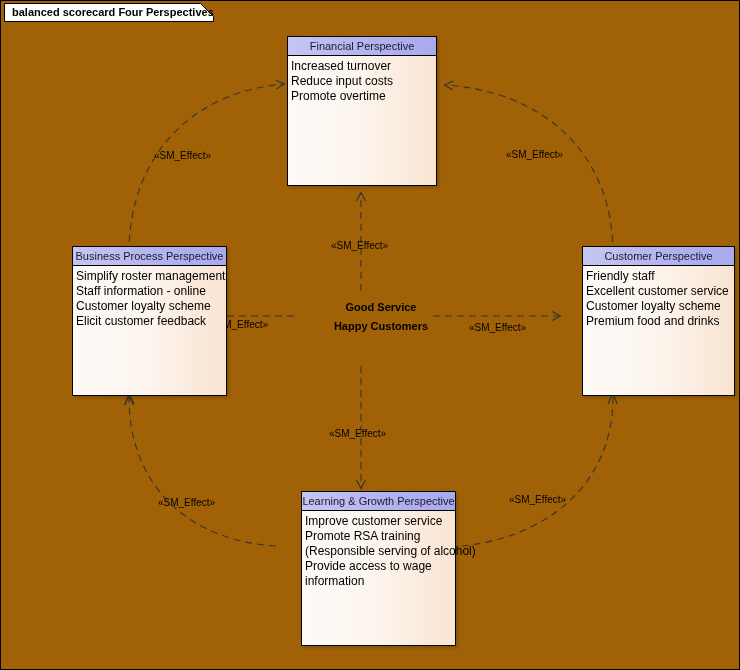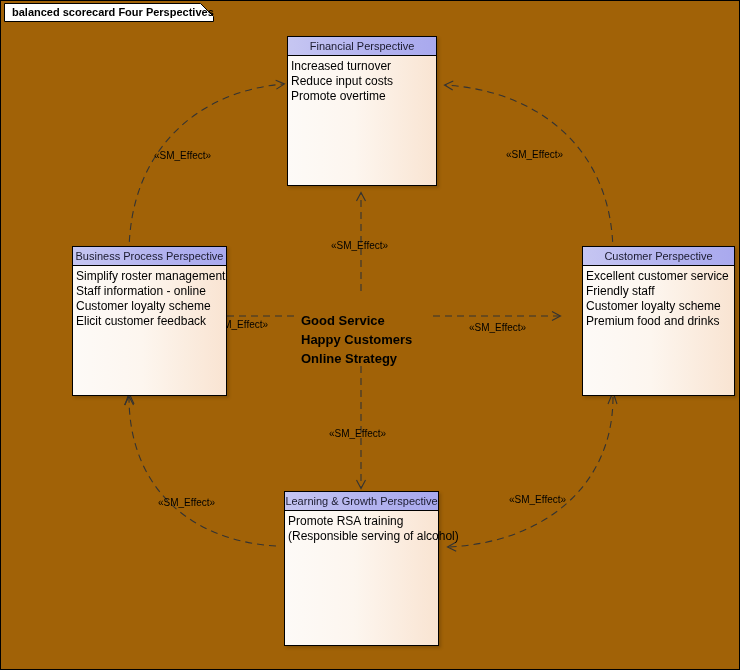--- a/index.html
+++ b/index.html
@@ -82,23 +82,24 @@
     color: #000000;
     white-space: nowrap;
   }
   .node-body .feature.wrap {
     white-space: normal;
   }
   
   #center-label {
     position: absolute;
     left: 300px;
-    top: 310px;
+    top: 297px;
     width: 160px;
-    font-size: 13px;
+    text-align: center;
+    font-size: 11px;
     font-weight: bold;
     line-height: 19px;
     color: #000000;
     z-index: 15;
   }
   
   .edge-label {
     position: absolute;
     font-size: 10px;
     color: #000000;
@@ -181,39 +182,40 @@
       <div class="feature">Simplify roster management</div>
       <div class="feature">Staff information - online</div>
       <div class="feature">Customer loyalty scheme</div>
       <div class="feature">Elicit customer feedback</div>
     </div>
   </div>
 
   <div class="node" id="node-customer" style="left:561px; top:245px; width:153px; height:150px;margin-left:20px;">
     <div class="node-header">Customer Perspective</div>
     <div class="node-body">
+      <div class="feature">Friendly staff</div>
       <div class="feature">Excellent customer service</div>
-      <div class="feature">Friendly staff</div>
       <div class="feature">Customer loyalty scheme</div>
       <div class="feature">Premium food and drinks</div>
     </div>
   </div>
 
-  <div class="node" id="node-learning-growth" style="left:283px; top:490px; width:155px; height:155px;">
+  <div class="node" id="node-learning-growth" style="left:300px; top:490px; width:155px; height:155px;">
     <div class="node-header">Learning &amp; Growth Perspective</div>
     <div class="node-body">
+      <div class="feature">Improve customer service</div>
       <div class="feature">Promote RSA training</div>
       <div class="feature">(Responsible serving of alcohol)</div>
+      <div class="feature wrap">Provide access to wage information</div>
     </div>
   </div>
 
   <div id="center-label">
     <div>Good Service</div>
     <div>Happy Customers</div>
-    <div>Online Strategy</div>
   </div>
 
   <div class="edge-label" style="left:153px; top:149px;">«SM_Effect»</div>
 
   <div class="edge-label" style="left:505px; top:148px;">«SM_Effect»</div>
 
   <div class="edge-label" style="left:330px; top:239px;">«SM_Effect»</div>
 
   <div class="edge-label" style="left:210px; top:318px;">«SM_Effect»</div>
 

